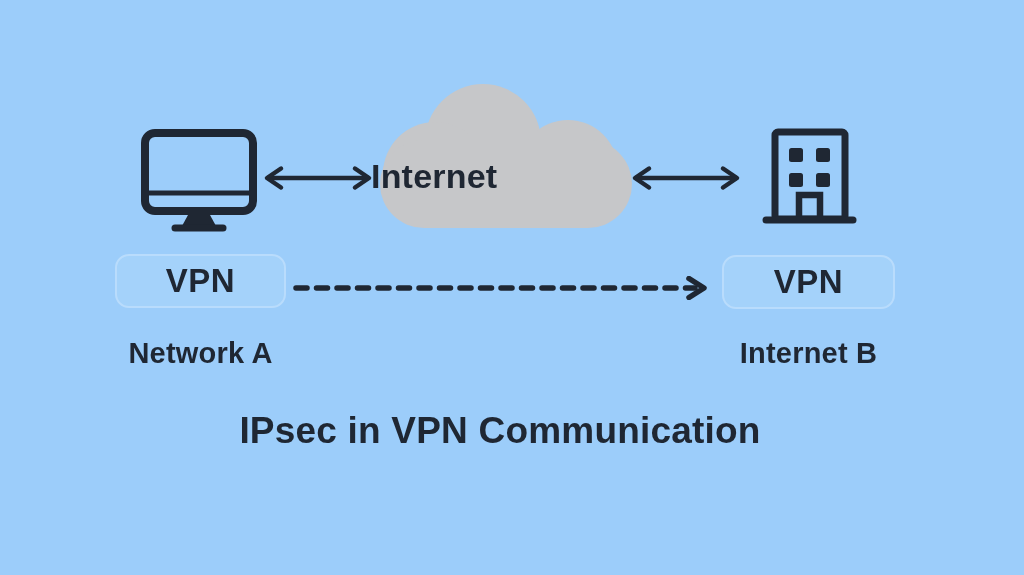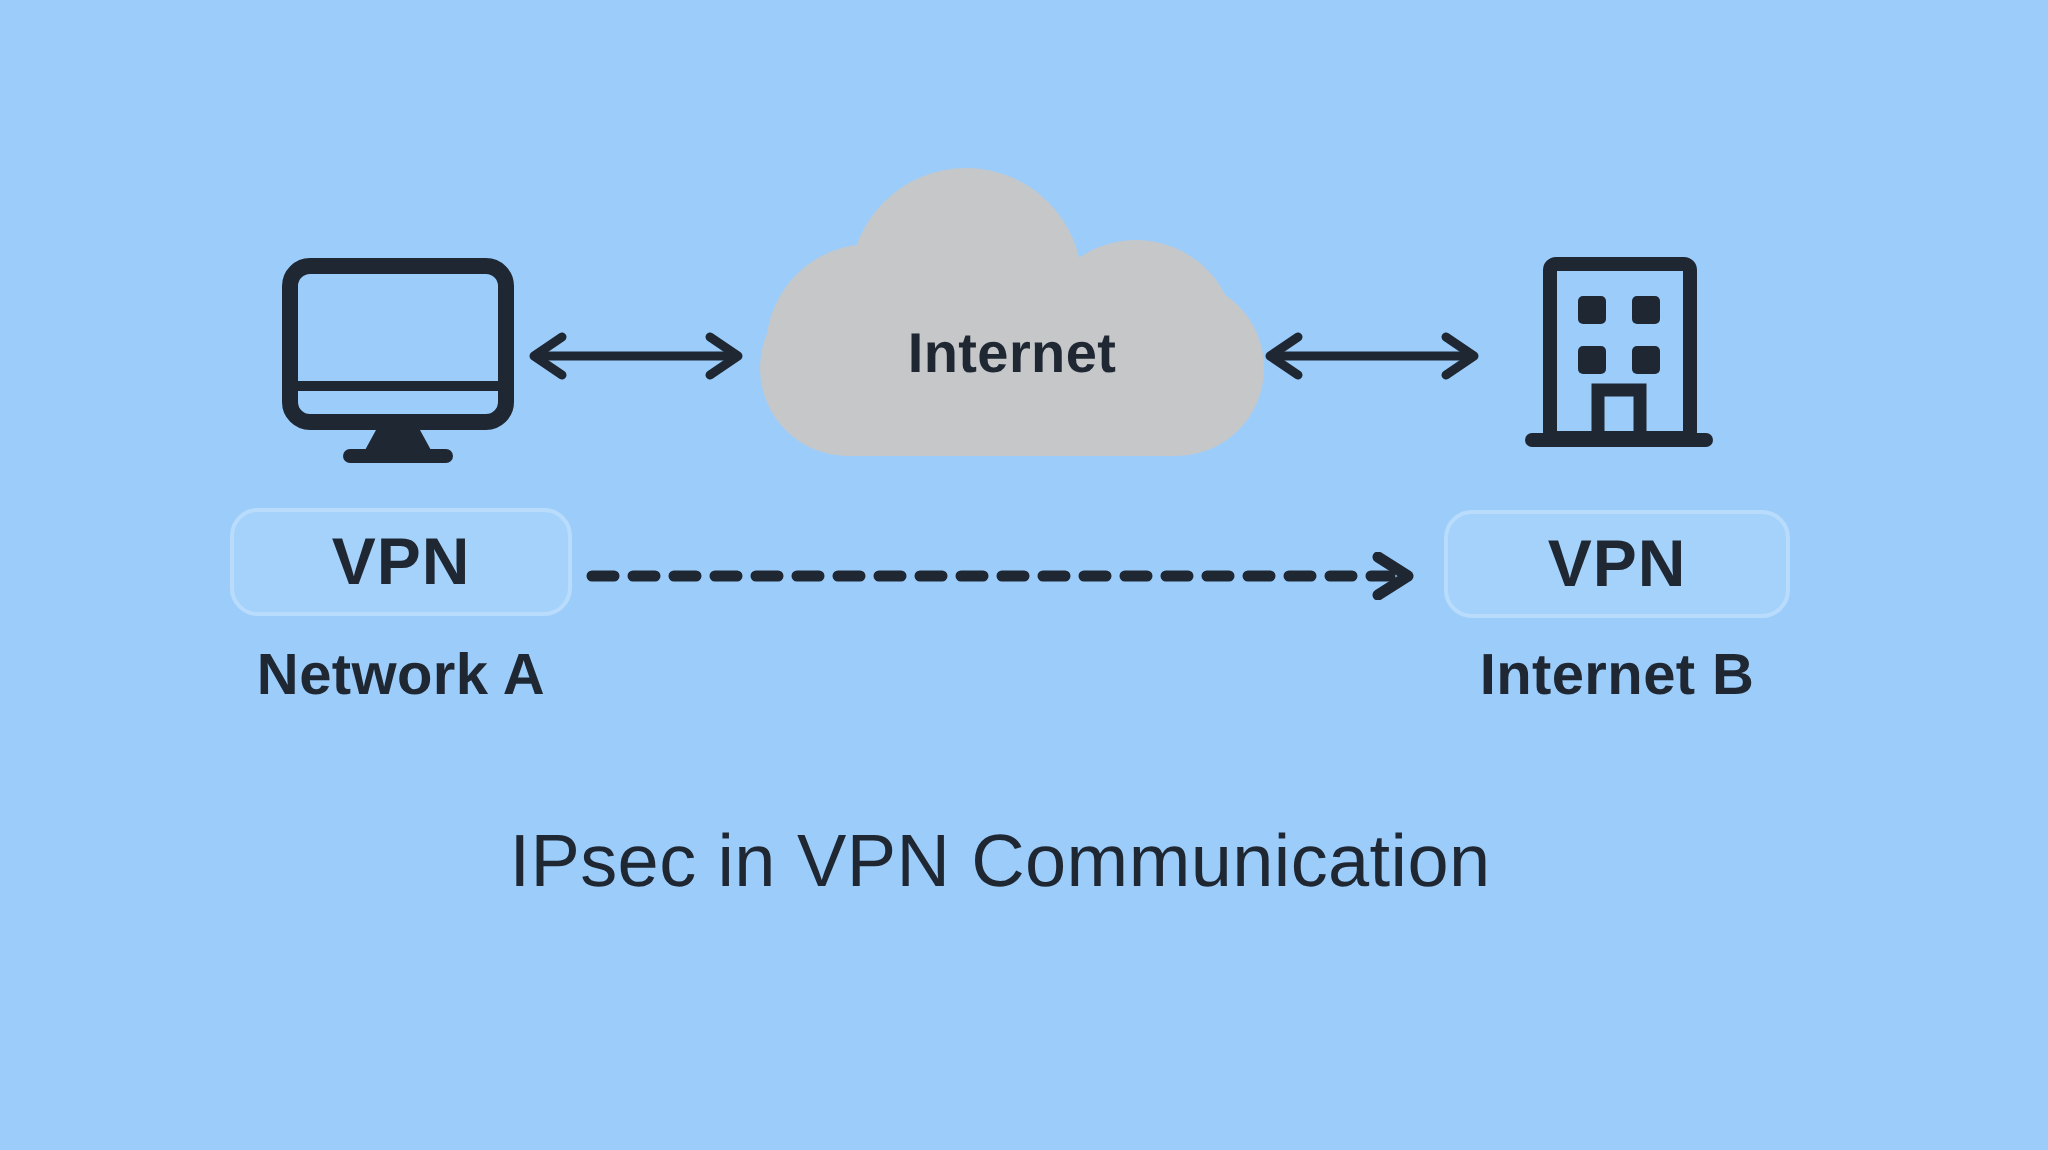--- a/index.html
+++ b/index.html
@@ -15,46 +15,46 @@
     background:var(--bg);
     font-family:"Liberation Sans","DejaVu Sans",sans-serif;
     color:var(--ink);
     position:relative;
   }
   .abs{position:absolute}
   .icon svg{display:block}
   .cloud-wrap{left:380px;top:82px;width:252px;height:146px}
   .cloud-label{
     left:371px;top:160px;width:270px;
-    text-align:center;font-size:28px;font-weight:700;line-height:33px;
+    font-size:34px;font-weight:700;line-height:33px;
     letter-spacing:.2px;
   }
   .monitor{left:141px;top:129px}
   .building{left:758px;top:124px}
   .arrow-left{left:260px;top:164px}
   .arrow-right{left:628px;top:164px}
   .dashed-arrow{left:291px;top:276px}
   .vpn-box{
     height:54px;
     background:var(--box-fill);
     border:2px solid var(--box-border);
     border-radius:14px;
     display:flex;align-items:center;justify-content:center;
     font-size:33px;font-weight:700;letter-spacing:.5px;
   }
   .vpn-box.left{left:115px;top:254px;width:171px}
   .vpn-box.right{left:722px;top:255px;width:173px}
   .network-label{
-    top:322px;font-size:29px;font-weight:700;text-align:center;letter-spacing:.2px;
+    top:337px;font-size:29px;font-weight:700;text-align:center;letter-spacing:.2px;
   }
   .network-label.a{left:115px;width:171px}
   .network-label.b{left:722px;width:173px}
   .diagram-title{
     left:0;top:410px;width:1000px;
-    text-align:center;font-size:37px;font-weight:400;letter-spacing:.2px;
+    text-align:center;font-size:37px;font-weight:700;letter-spacing:.2px;
   }
 </style>
 </head>
 <body>
 
 <div class="abs icon cloud-wrap">
   <svg width="252" height="146" viewBox="0 0 252 146" aria-hidden="true">
     <g fill="var(--cloud)">
       <circle cx="103" cy="60" r="58"></circle>
       <circle cx="188" cy="88" r="50"></circle>

